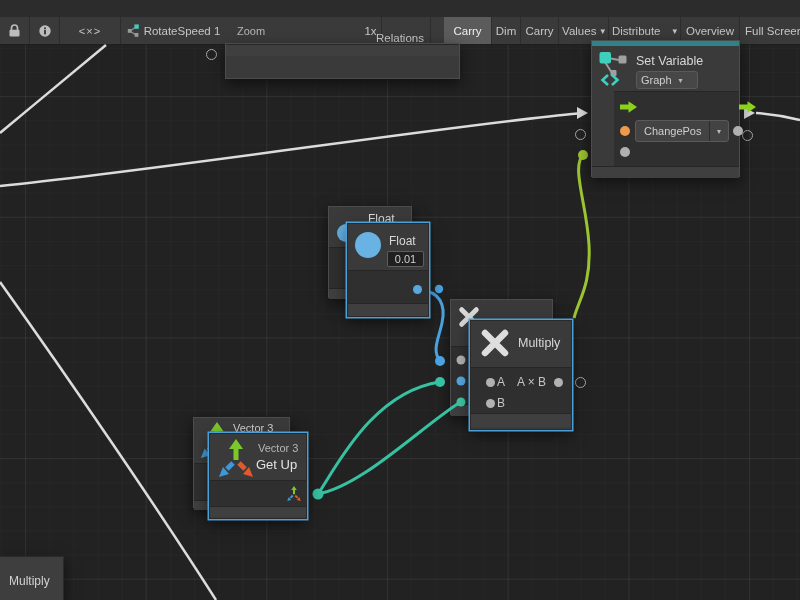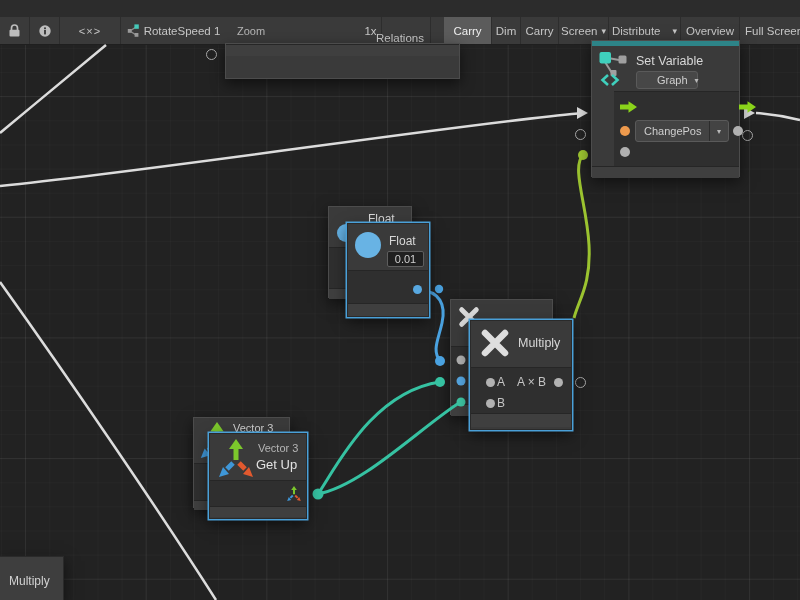--- a/index.html
+++ b/index.html
@@ -89,21 +89,21 @@
     <div class="tbtn active" style="left:444px;width:48px;">
         <span>Carry</span>
       </div>
     <div class="tbtn" style="left:492px;width:29px;">
         <span>Dim</span>
       </div>
     <div class="tbtn" style="left:521px;width:38px;">
         <span>Carry</span>
       </div>
     <div class="tbtn" style="left:559px;width:50px;gap:4px;">
-      <span>Screen</span>
+      <span>Values</span>
         <span style="font-size:9px;">▾</span>
     </div>
     <div class="tbtn" style="left:609px;width:72px;gap:12px;align-items:center;">
       <span>Distribute</span>
         <span style="font-size:9px;">▾</span>
     </div>
     <div class="tbtn" style="left:681px;width:59px;">
         <span>Overview</span>
       </div>
     <div class="tbtn" style="left:740px;width:70px;border-right:none;justify-content:flex-start;padding-left:5px;">
@@ -182,21 +182,21 @@
       <svg class="abs" style="left:7px;top:5px;" width="30" height="36" viewBox="0 0 30 36">
         <line x1="9" y1="7" x2="20" y2="9" stroke="#9a9a9a" stroke-width="2"></line>
         <line x1="6" y1="11" x2="13" y2="22" stroke="#9a9a9a" stroke-width="2"></line>
         <rect x="0.5" y="1" width="11.5" height="11.5" rx="2" fill="#3fd0bd"></rect>
         <rect x="19.5" y="4.5" width="8" height="8" rx="1.5" fill="#a0a0a0"></rect>
         <rect x="11.5" y="19" width="6" height="6" rx="1" fill="#a0a0a0"></rect>
         <path d="M9,24 L3.5,29 L9,34" stroke="#3fd0bd" stroke-width="2.6" fill="none"></path>
         <path d="M13,24 L18.5,29 L13,34" stroke="#3fd0bd" stroke-width="2.6" fill="none"></path>
       </svg>
       <div class="ntitle" style="left:44px;top:8px;font-size:12.5px;">Set Variable</div>
-      <div class="ddown" style="left:44px;top:25px;width:62px;height:18px;padding-left:20px;gap:7px;">
+      <div class="ddown" style="left:44px;top:25px;width:62px;height:18px;padding-left:4px;gap:7px;">
         <span>Graph</span>
         <span style="font-size:8px;color:#b8b8b8;">▾</span>
       </div>
     </div>
     <div class="nbody" style="height:74px;margin-left:22px;">
       <svg class="abs" style="left:6px;top:9px;" width="17" height="12" viewBox="0 0 16 11">
         <polygon points="0,3.2 8,3.2 8,0 16,5.5 8,11 8,7.8 0,7.8" fill="#8ad31a"></polygon>
       </svg>
       <svg class="abs" style="left:125px;top:9px;" width="17" height="12" viewBox="0 0 16 11">
         <polygon points="0,3.2 8,3.2 8,0 16,5.5 8,11 8,7.8 0,7.8" fill="#8ad31a"></polygon>

